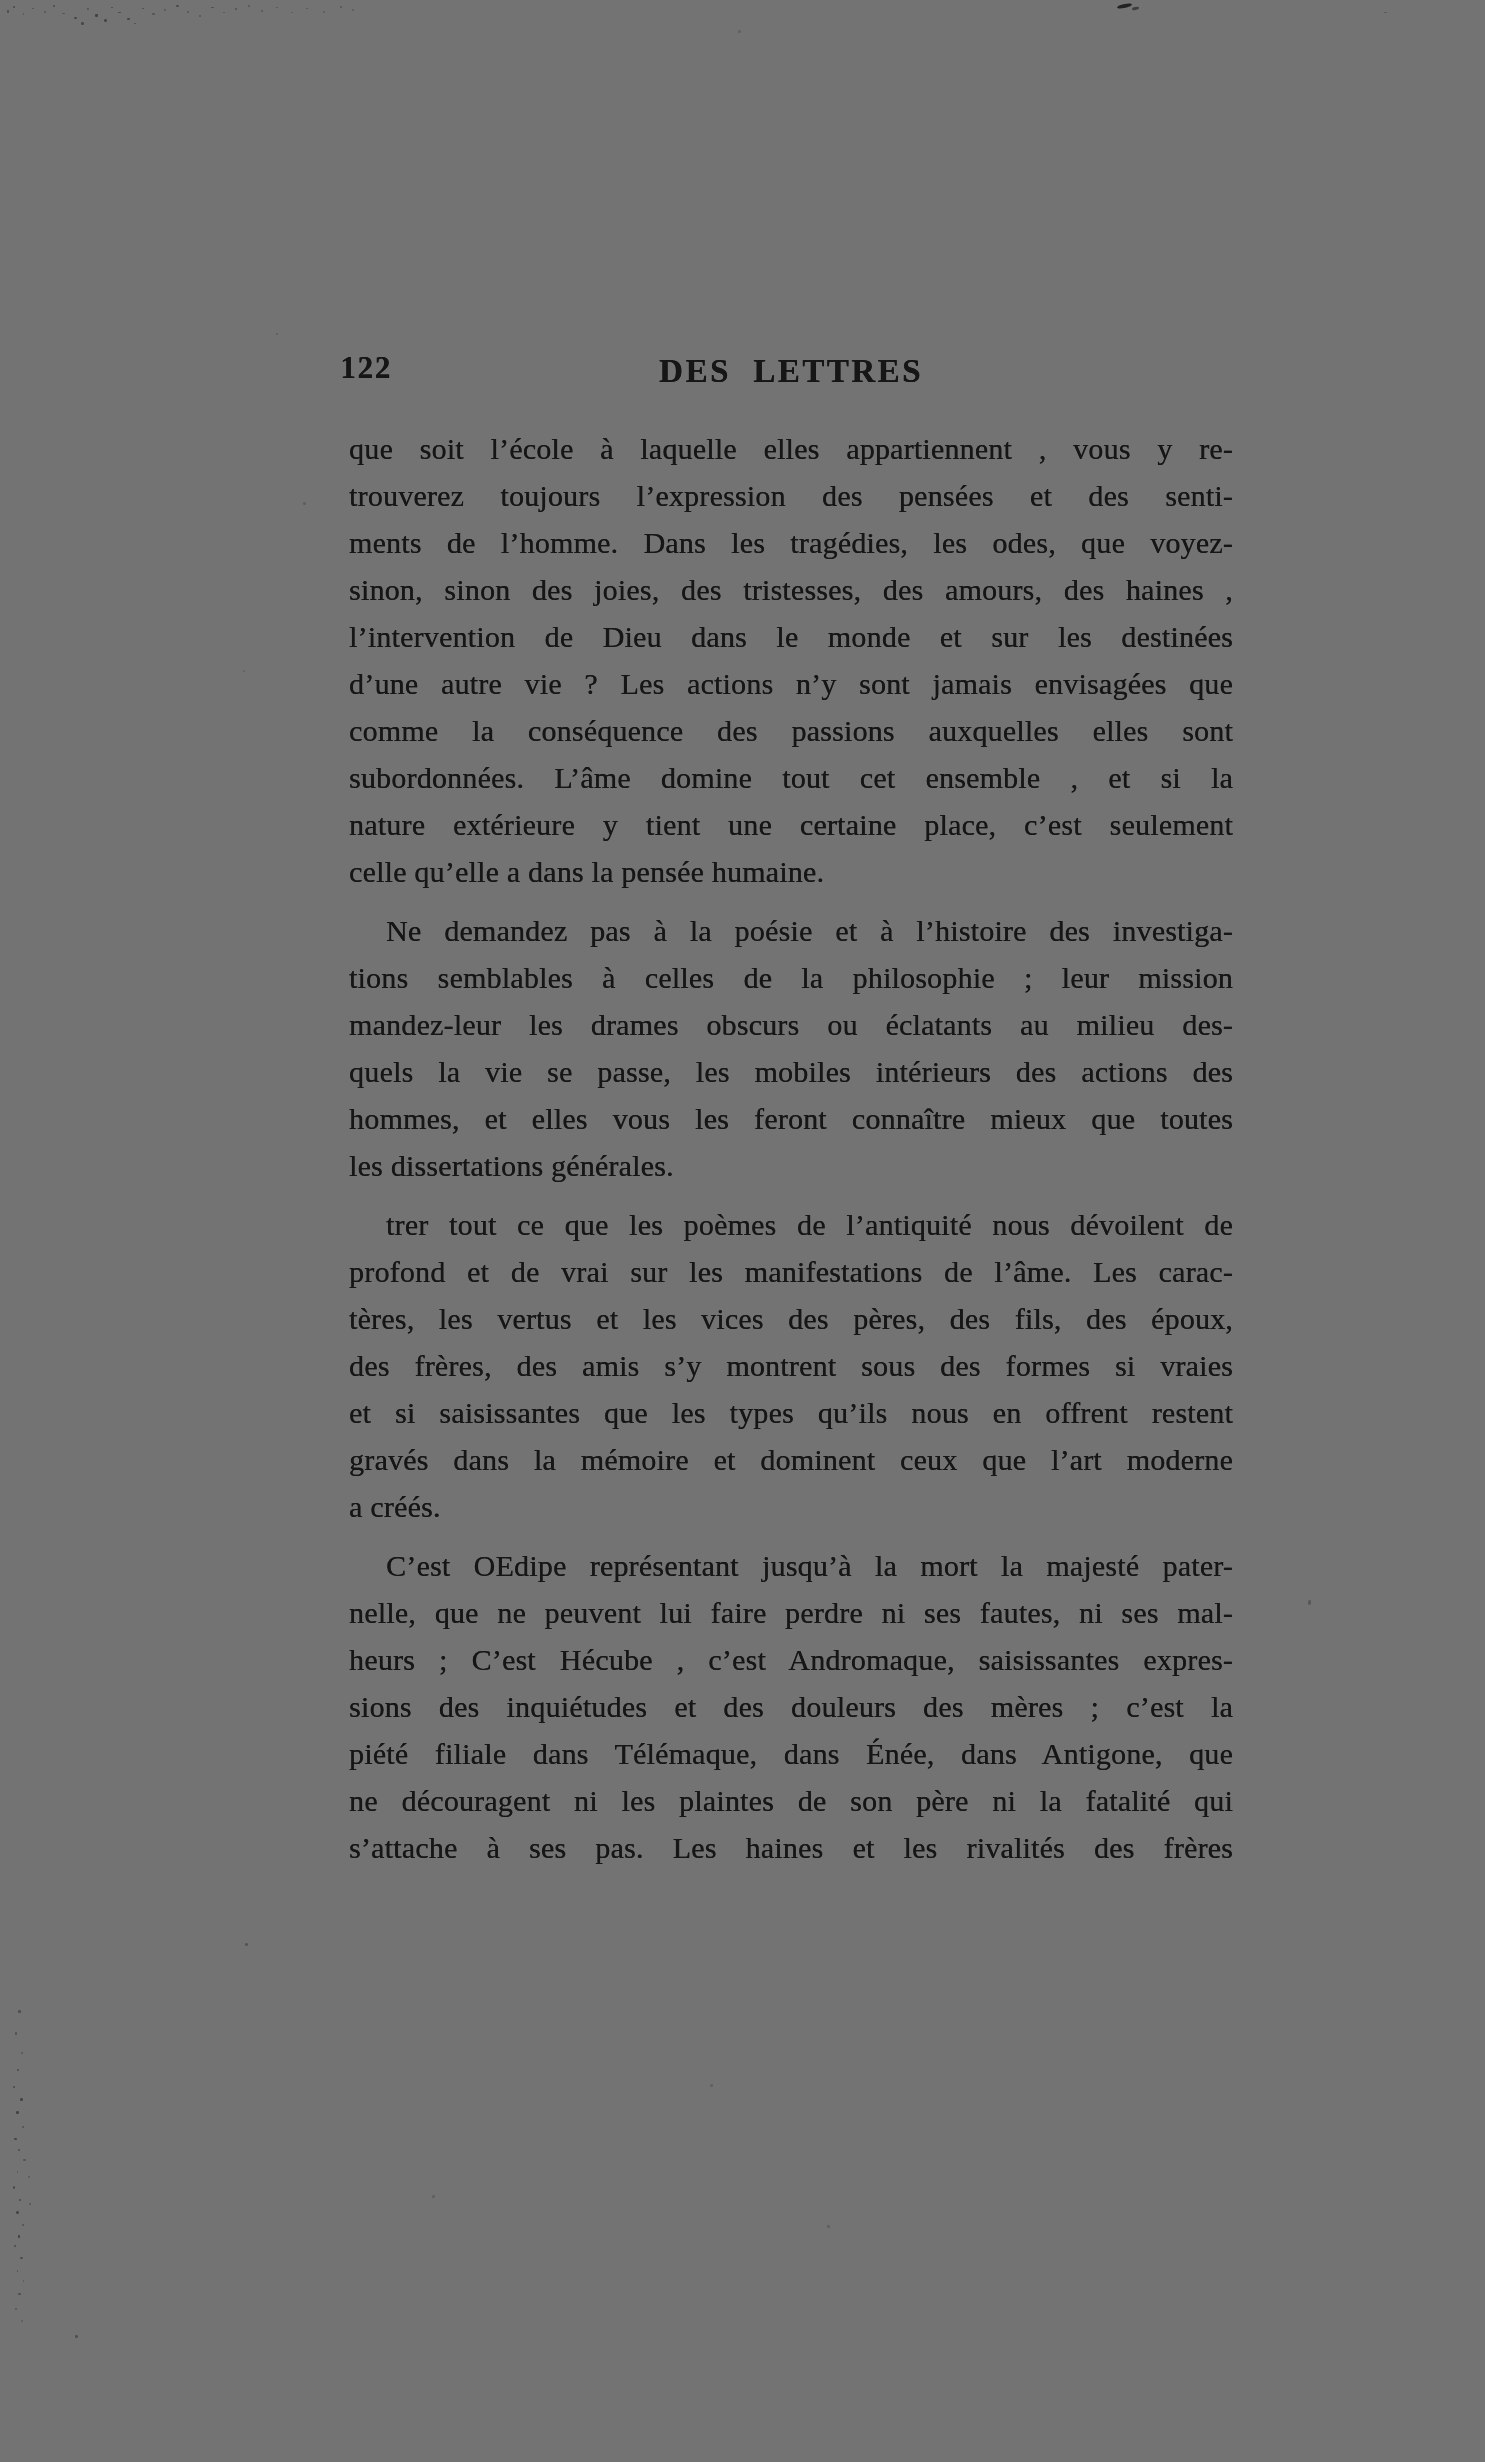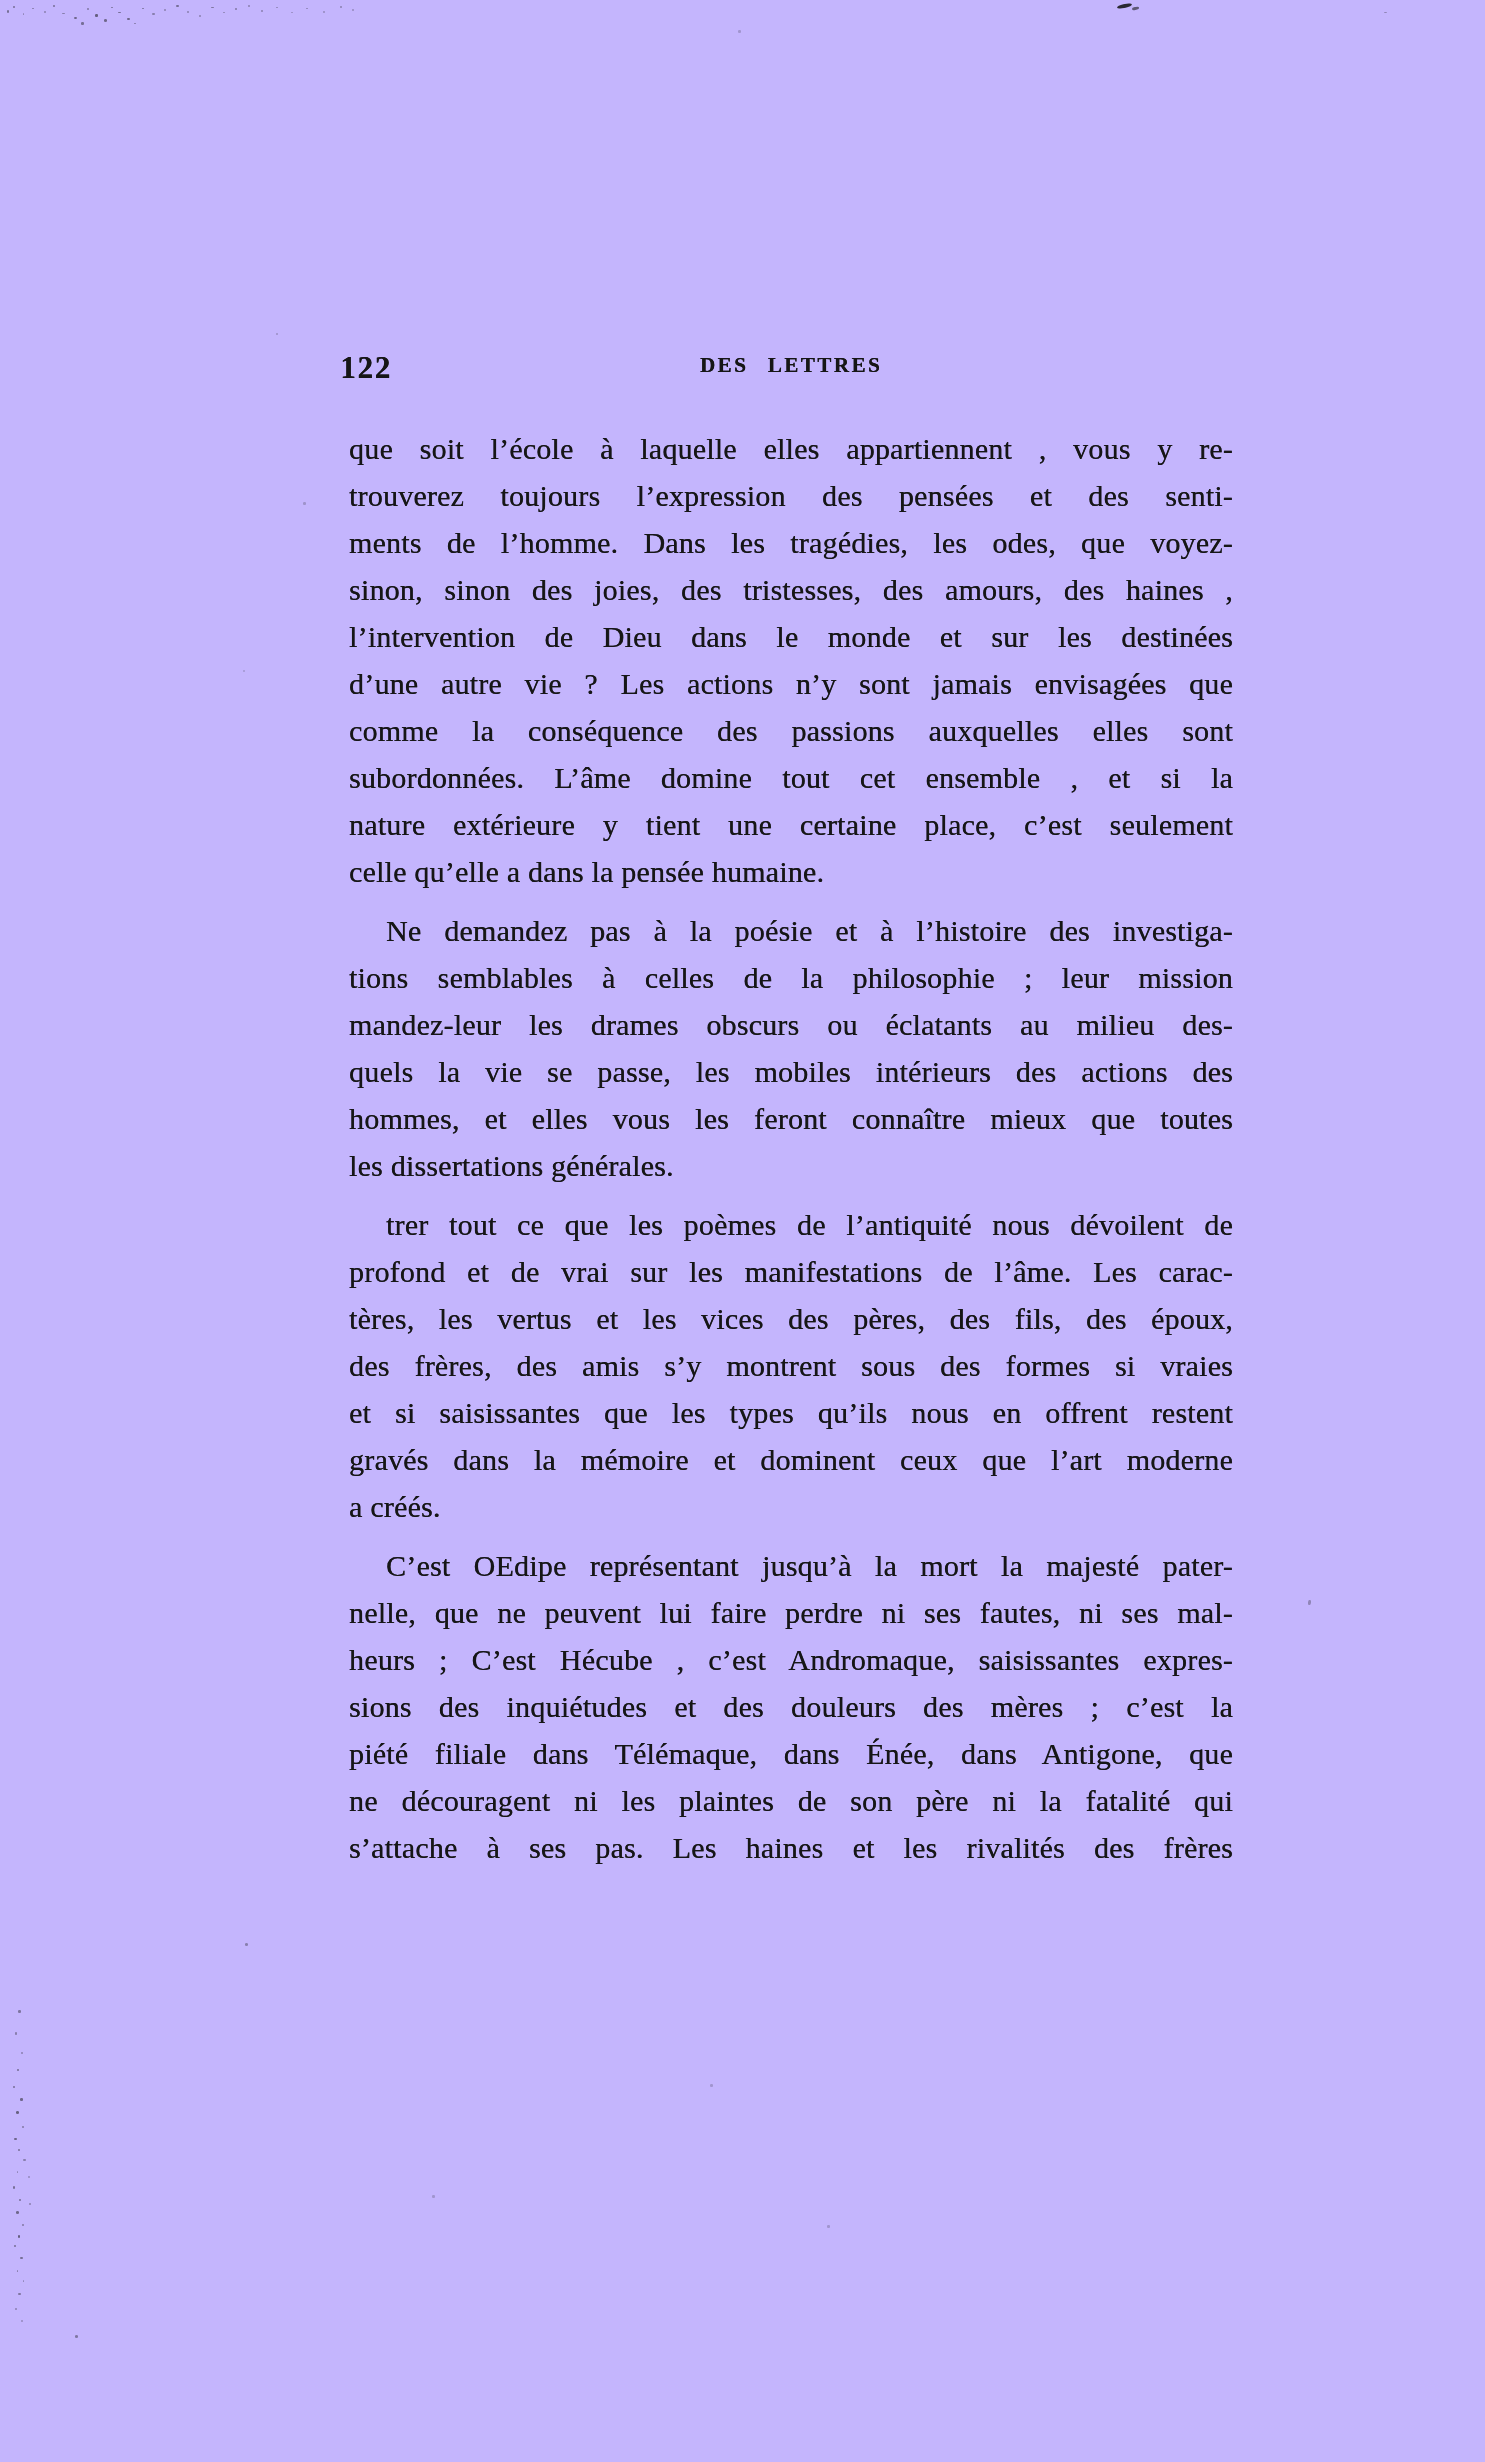--- a/index.html
+++ b/index.html
@@ -5,21 +5,21 @@
 <style>
   html, body {
     margin: 0;
     padding: 0;
     background: #e8e8e8;
   }
   .page {
     position: relative;
     width: 1486px;
     height: 2462px;
-    background: #c4b5fd;
+    background: #737373;
     overflow: hidden;
     font-family: "Liberation Serif", "DejaVu Serif", serif;
     color: #161616;
   }
   
   .header {
     position: absolute;
     left: 337px;
     top: 350px;
     width: 908px;
@@ -33,21 +33,21 @@
     font-weight: 700;
     letter-spacing: 1.7px;
     text-shadow: 0.3px 0 0 currentColor;
   }
   .running-title {
     position: absolute;
     left: 0;
     right: 0;
     top: 3.3px;
     text-align: center;
-    font-size: 21px;
+    font-size: 33px;
     font-weight: 700;
     letter-spacing: 2.5px;
     word-spacing: 11.7px;
     text-shadow: 0.3px 0 0 currentColor;
   }
   
   .text-body {
     position: absolute;
     left: 337px;
     top: 413px;

